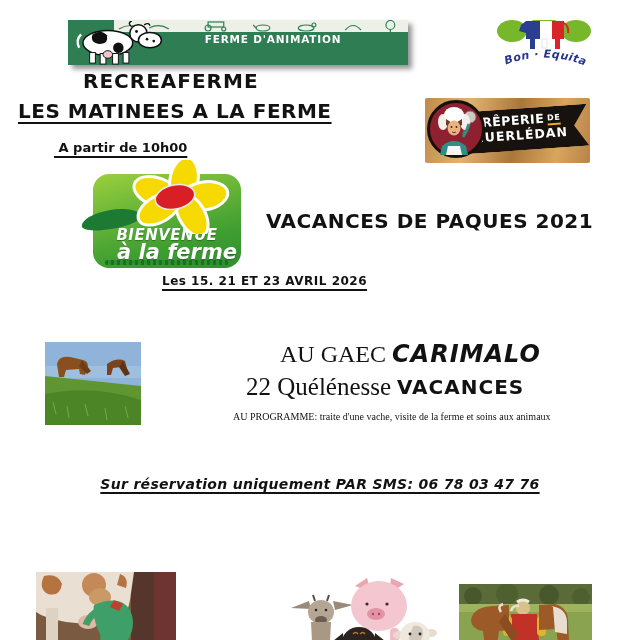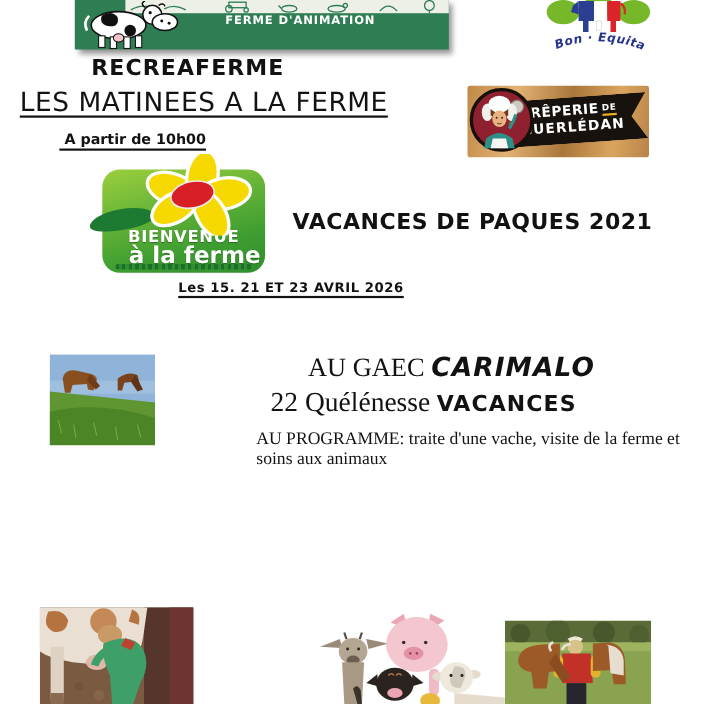--- a/index.html
+++ b/index.html
@@ -1,35 +1,35 @@
 <!DOCTYPE html>
 <html><head>
 <meta charset="utf-8">
 <style>
   html,body{margin:0;padding:0;}
   body{width:640px;height:640px;position:relative;background:#ffffff;overflow:hidden;
        font-family:"DejaVu Sans",sans-serif;color:#121212;}
-  .abs{position:absolute;}
+  .abs{position:absolute;margin-top:20px;}
 
   
   .banner{left:68px;top:0;width:340px;height:45px;background:#2e7d53;
           box-shadow:4px 4px 5px rgba(0,0,0,.42);}
   .banner-sketch{position:absolute;left:46px;top:0;right:0;height:12px;background:#edf0e6;}
   .banner-sketch svg{display:block;width:100%;height:12px;}
   .banner-cow{position:absolute;left:2px;top:1px;width:112px;height:44px;}
   .banner-text{position:absolute;left:120px;top:13px;width:170px;text-align:center;
                color:#ffffff;font-weight:bold;font-size:10.5px;line-height:13px;letter-spacing:.8px;}
 
   
   .bon-equitable{left:494px;top:0;width:100px;height:52px;}
   .bon-equitable svg{width:100%;height:100%;}
 
   
   .h-title{left:83px;top:49px;font-size:20px;font-weight:bold;letter-spacing:1px;}
-  .h-sub{left:18px;top:79px;font-size:24px;font-weight:normal;letter-spacing:.5px;
+  .h-sub{left:18px;top:79px;font-size:20px;font-weight:bold;letter-spacing:.5px;
          text-decoration:underline;text-decoration-thickness:2px;text-underline-offset:4px;}
   .h-time{left:54px;top:120px;font-size:13px;font-weight:bold;
           text-decoration:underline;text-decoration-thickness:2px;text-underline-offset:4px;}
   .h-event{left:266px;top:189px;font-size:20px;font-weight:bold;letter-spacing:.5px;}
   .h-dates{left:162px;top:254px;font-size:12px;font-weight:bold;letter-spacing:.5px;
            text-decoration:underline;text-decoration-thickness:2px;text-underline-offset:4px;}
 
   
   .creperie{left:425px;top:78px;width:165px;height:65px;overflow:hidden;border-radius:2px;
             background:linear-gradient(100deg,#c08948 0%,#e2b273 26%,#aa773b 55%,#d9a55e 80%,#b8834a 100%);}
@@ -37,40 +37,40 @@
              transform:rotate(-4deg);clip-path:polygon(0 0,100% 0,89% 50%,100% 100%,0 100%);
              color:#fff;padding:4px 0 0 10px;box-sizing:border-box;}
   .cr-l1{font-size:12.5px;font-weight:bold;letter-spacing:.5px;}
   .cr-de{font-size:8px;font-weight:bold;margin-left:3px;border-bottom:2px solid #e8b020;padding-bottom:1px;vertical-align:2px;}
   .cr-l2{font-size:12.5px;font-weight:bold;letter-spacing:1px;}
   .cr-badge{position:absolute;left:2px;top:2px;width:58px;height:58px;border-radius:50%;
             background:#8e2030;border:3px solid #171009;box-sizing:border-box;}
   .cr-badge svg{width:100%;height:100%;}
 
   
-  .bienvenue{left:88px;top:150px;width:158px;height:102px;}
+  .bienvenue{left:88px;top:150px;width:158px;height:102px;font-style:italic;}
   .bv-box{position:absolute;left:5px;top:4px;width:148px;height:94px;border-radius:16px;
           background:linear-gradient(165deg,#9ccf3e 0%,#66b437 38%,#3f9e31 70%,#2f8f2d 100%);}
   .bv-leaf{position:absolute;left:-12px;top:36px;width:60px;height:19px;background:#1c7a33;
            border-radius:50% 50% 50% 50%/60% 60% 40% 40%;transform:rotate(-10deg);}
   .bv-flower{position:absolute;left:34px;top:-10px;width:120px;height:74px;}
   .bv-t1{position:absolute;left:0;width:148px;top:52px;text-align:center;color:#fff;
          font-size:15px;font-weight:bold;letter-spacing:.5px;text-shadow:0 1px 1px rgba(0,0,0,.3);}
   .bv-t2{position:absolute;left:0;width:168px;top:66px;text-align:center;color:#fff;
          font-size:21px;font-weight:bold;text-shadow:0 1px 1px rgba(0,0,0,.3);}
   .bv-grass{position:absolute;left:12px;width:124px;bottom:3px;height:5px;border-radius:3px;
             background:repeating-linear-gradient(90deg,#1c6f2a 0 3px,#2f8f2d 3px 6px);}
 
   
   .loc1{left:280px;top:320px;font-size:24px;}
   .loc-prefix{font-family:"Liberation Serif","DejaVu Serif",serif;}
   .loc-name{font-weight:bold;letter-spacing:1px;font-style:italic;}
   .loc-addr{left:246px;top:353px;font-size:25px;font-family:"Liberation Serif","DejaVu Serif",serif;}
   .loc-city{left:397px;top:355px;font-size:20px;font-weight:bold;letter-spacing:1px;}
-  .programme{left:233px;top:391px;font-size:16px;font-family:"Liberation Serif","DejaVu Serif",serif;}
+  .programme{left:233px;top:391px;font-size:10px;font-family:"Liberation Serif","DejaVu Serif",serif;}
 
   
   .booking{left:0;top:454px;width:640px;text-align:center;font-style:italic;font-weight:bold;}
   .booking div{font-size:14px;text-decoration:underline;text-decoration-thickness:1.5px;
                text-underline-offset:3px;margin-top:2px;letter-spacing:.3px;}
 
   
   .photo{overflow:hidden;}
   .photo svg{display:block;width:100%;height:100%;}
   .ph-ponies{left:45px;top:322px;width:96px;height:83px;}
@@ -211,20 +211,21 @@
 </div>
 
 <div class="abs loc1">
   <span class="loc-prefix">AU GAEC </span><span class="loc-name">CARIMALO</span>
 </div>
 <div class="abs loc-addr">22 Quélénesse</div>
 <div class="abs loc-city">VACANCES</div>
 <div class="abs programme">AU PROGRAMME: traite d'une vache, visite de la ferme et soins aux animaux</div>
 
 <div class="abs booking">
+  <div>Sur réservation uniquement PAR SMS: 06 78 03 47 76</div>
 </div>
 
 <div class="abs photo ph-milking">
   <svg viewBox="0 0 140 88" preserveAspectRatio="none">
     <rect width="140" height="88" fill="#7a5a40"></rect>
     <rect x="95" width="45" height="88" fill="#55352c"></rect>
     <rect x="118" width="22" height="88" fill="#6e3431"></rect>
     <path d="M0,0 L98,0 L94,28 Q90,52 70,54 L30,50 Q8,46 0,40 Z" fill="#e9dfd3"></path>
     <path d="M8,4 q14,-3 18,8 q-2,13 -14,10 q-10,-5 -4,-18 Z" fill="#b5743f"></path>
     <circle cx="58" cy="13" r="12" fill="#c08049" opacity="0.9"></circle>

